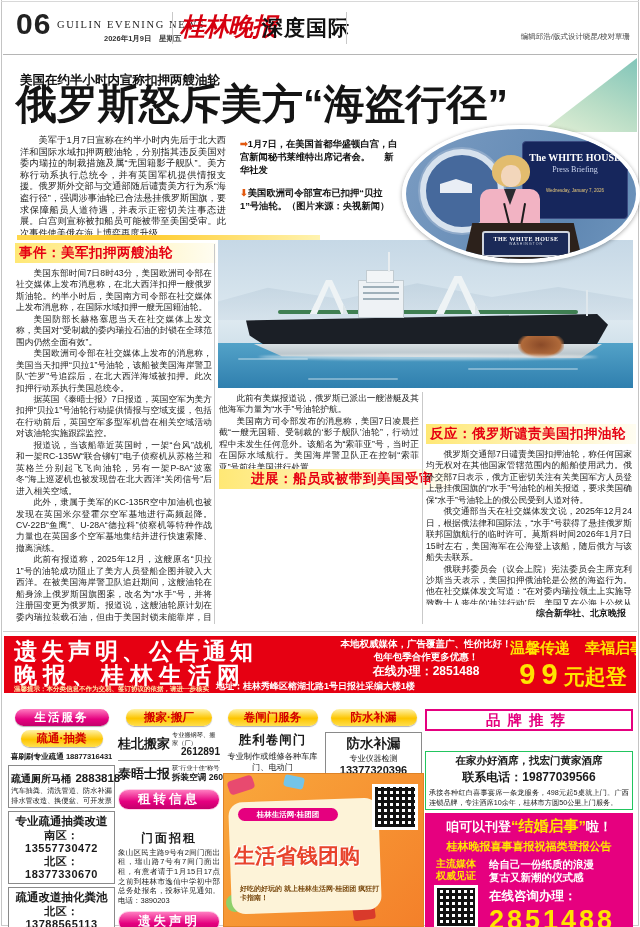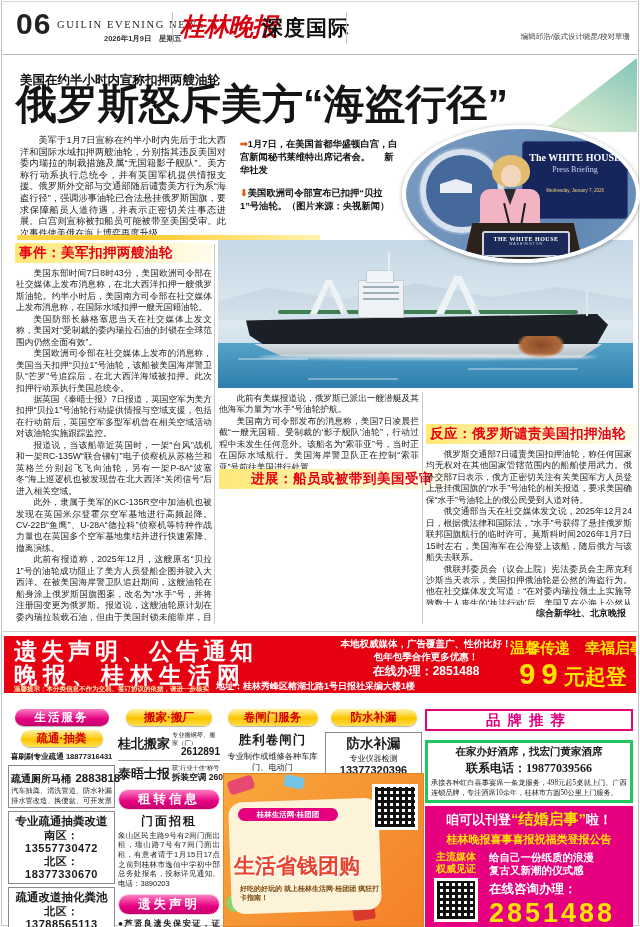--- a/index.html
+++ b/index.html
@@ -99,31 +99,31 @@
   .phone-line{font-size:11px;font-weight:900;line-height:13px;letter-spacing:.5px;}
   .banner-pill{border-radius:11px;height:19px;line-height:19px;text-align:center;color:#fff;font-weight:700;font-size:12.5px;letter-spacing:3px;background:linear-gradient(#ff7cc0,#e5007f 60%,#c4006c);border:1px solid #ffd0e8;margin-top:5px;}
   .qr{background:#fff;position:relative;}
   .qr::after{content:"";position:absolute;inset:3px;background:repeating-linear-gradient(0deg,#111 0 3px,transparent 3px 6px),repeating-linear-gradient(90deg,#111 0 3px,#fff 3px 6px);}
 
   
   .groupon{position:absolute;left:223px;top:77px;width:199px;height:152px;background:linear-gradient(135deg,#f9a83c,#f4802a);border:1px solid #df8326;overflow:hidden;}
   .gp-blob{position:absolute;left:6px;top:26px;width:150px;height:112px;background:#fdf3d8;border-radius:14px;transform:rotate(-2deg);}
   .gp-ribbon{position:absolute;left:14px;top:34px;width:100px;height:13px;line-height:13px;border-radius:7px;background:#e5007f;color:#fff;font-size:7.5px;font-weight:900;text-align:center;}
   .gp-s1{position:absolute;left:10px;top:50px;font-size:21px;font-weight:900;color:#e8432c;text-shadow:1px 1px 0 #fff,-1px -1px 0 #fff;white-space:nowrap;}
-  .gp-s2{position:absolute;left:10px;top:78px;font-size:21px;font-weight:900;color:#e8432c;text-shadow:1px 1px 0 #fff,-1px -1px 0 #fff;white-space:nowrap;}
+  .gp-s2{position:absolute;left:10px;top:68px;font-size:21px;font-weight:900;color:#e8432c;text-shadow:1px 1px 0 #fff,-1px -1px 0 #fff;white-space:nowrap;}
   .gp-note{position:absolute;left:16px;top:110px;width:140px;font-size:7px;line-height:9px;color:#7a4a10;font-weight:bold;}
   .gp-qr{position:absolute;right:5px;top:10px;width:46px;height:46px;}
   .gp-doodle1{position:absolute;left:4px;top:4px;width:26px;height:14px;background:#e84a6f;border-radius:4px;transform:rotate(-18deg);}
   .gp-doodle2{position:absolute;left:60px;top:2px;width:20px;height:12px;background:#74c4e8;border-radius:3px;transform:rotate(12deg);}
   .gp-doodle3{position:absolute;right:48px;bottom:6px;width:22px;height:16px;background:#d93a2b;border-radius:3px;transform:rotate(-8deg);}
   .gp-doodle4{position:absolute;left:2px;bottom:14px;width:18px;height:18px;background:#8fd06a;border-radius:50%;}
 
   
   .brandbox{border:2px solid #e5007f;height:18px;line-height:18px;text-align:center;color:#e5007f;font-weight:900;font-size:14.5px;letter-spacing:7px;margin-top:2px;background:#fff;}
-  .banquet{border:3px solid #22c55e;margin-top:9px;padding:2px 3px;text-align:center;font-family:Liberation Serif, serif;}
+  .banquet{border:1px solid #22c55e;margin-top:20px;padding:2px 3px;text-align:center;}
   .wed{margin-top:3px;background:#e6007f;padding:4px 6px 0;height:133px;box-sizing:border-box;}
   .wed .r1{text-align:center;white-space:nowrap;}
   .wed .r1 .w{color:#fff;font-size:13px;font-weight:900;}
   .wed .r1 .y{color:#ffe400;font-size:15px;font-weight:900;}
   .wed .r2{text-align:center;color:#ffe400;font-size:11px;font-weight:900;margin-top:3px;white-space:nowrap;}
   .wed-row{display:flex;margin-top:4px;}
   .wed-left{width:50px;text-align:center;}
   .wed-left .yl{color:#ffe400;font-size:10px;font-weight:900;line-height:12px;white-space:nowrap;}
   .wed-right{flex:1;padding-left:8px;}
   .wed-right .wr{color:#fff;font-size:10.5px;font-weight:900;line-height:13px;white-space:nowrap;}
@@ -276,21 +276,21 @@
         </span>
       </div>
       <div style="display:flex;align-items:center;margin-top:3px;">
         <span style="font-size:13px;font-weight:900;white-space:nowrap;">泰晤士报</span>
         <span style="margin-left:2px;">
           <span style="display:block;font-size:6.2px;line-height:7.5px;white-space:nowrap;">获“行业十佳”称号</span>
           <span style="display:block;font-size:8.6px;font-weight:900;white-space:nowrap;">拆装空调 2606628</span>
         </span>
       </div>
       <div class="banner-pill">租转信息</div>
-      <div style="font-size:12px;font-weight:900;text-align:center;letter-spacing:2px;margin-top:3px;">门面招租</div>
+      <div style="font-size:12px;font-weight:900;text-align:center;letter-spacing:2px;margin-top:20px;">门面招租</div>
       <div style="font-size:7.5px;line-height:9.7px;text-align:justify;margin-top:1px;">象山区民主路9号有2间门面出租，瑞山路7号有7间门面出租，有意者请于1月15日17点之前到桂林市逸仙中学初中部总务处报名，投标详见通知。电话：3890203</div>
       <div class="banner-pill">遗失声明</div>
       <div style="font-size:8.2px;font-weight:bold;line-height:11.5px;margin-top:3px;text-align:justify;">●芦贤良遗失保安证，证号：桂032023000253，声明作废。</div>
     </div>
 
     <div class="col" style="left:223px;width:99px;">
       <div class="ovalpill pill-y" style="width:90px;">卷闸门服务</div>
       <div style="font-size:12.5px;font-weight:900;text-align:center;letter-spacing:1px;margin-top:6px;">胜利卷闸门</div>
       <div style="font-size:8.2px;line-height:11px;text-align:center;margin-top:2px;">专业制作或维修各种车库门、电动门</div>
       <div style="font-size:8.8px;font-weight:900;text-align:center;margin-top:1px;white-space:nowrap;">15677388668、15078332628</div>

